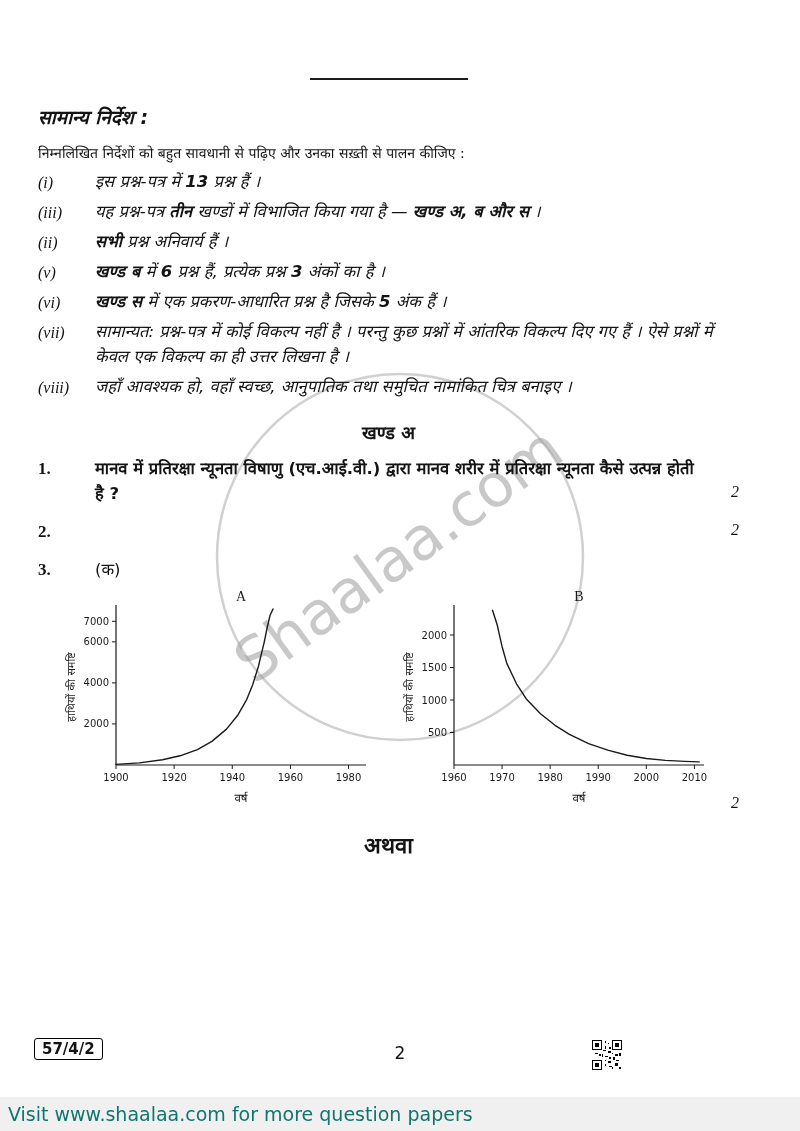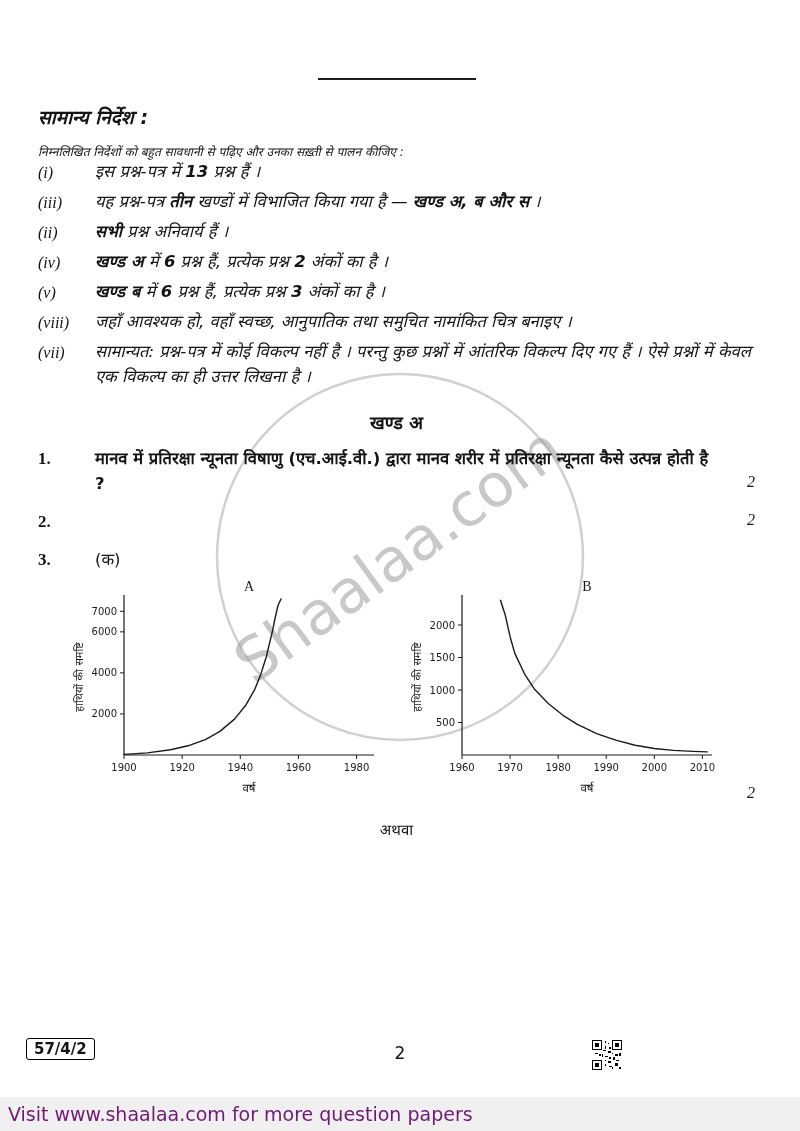--- a/index.html
+++ b/index.html
@@ -2,57 +2,57 @@
 <html><head>
 <meta charset="utf-8">
 <style>
   * { margin:0; padding:0; box-sizing:border-box; }
   html,body { background:#ffffff; }
   body {
     width:800px; height:1131px; position:relative; overflow:hidden;
     font-family:"DejaVu Sans", sans-serif; color:#141414;
   }
   .watermark-layer { position:absolute; top:0; left:0; z-index:0; pointer-events:none; }
-  .content { position:relative; z-index:1; padding:64px 45px 0 38px; }
+  .content { position:relative; z-index:1; padding:64px 61px 0 38px; }
   .top-rule { width:158px; border-top:2px solid #1c1c1c; margin:14px auto 24px auto; }
 
   .gi-heading { font-weight:bold; font-style:italic; font-size:19px; margin-bottom:13px; }
-  .gi-intro   { font-style:italic; font-size:12px; margin-bottom:0; }
+  .gi-intro   { font-size:14px; margin-bottom:8px; }
   .gi-item    { display:flex; font-style:italic; font-size:16.5px; line-height:1.5; margin-bottom:5px; }
   .gi-label   { flex:0 0 57px; width:57px; font-family:"Liberation Serif", serif; font-style:italic; font-size:16px; padding-top:1px; }
   .gi-text    { flex:1; }
 
   .seg-bold   { font-weight:bold; }
   .seg-italic { font-style:italic; }
 
   .section-title { text-align:center; font-weight:bold; font-size:18px; margin:20px 0 12px 0; }
 
   .q-row   { position:relative; display:flex; font-size:16.5px; line-height:1.55; margin-bottom:12px; padding-right:42px; }
   .q-num   { flex:0 0 57px; width:57px; font-weight:bold; font-family:"Liberation Serif", serif; font-size:17px; }
   .q-part  { flex:0 0 50px; width:50px; }
   .q-text  { flex:1;font-weight:bold; }
   .q-marks { position:absolute; right:0; bottom:2px; font-family:"Liberation Serif", serif; font-style:italic; font-size:16px; }
 
   .charts-row { display:flex; justify-content:center; gap:26px; margin:2px 0 6px 0; }
   .chart-box  { width:312px; }
 
-  .or-label { text-align:center; font-weight:normal; font-size:15px; margin-top:10px; }
+  .or-label { text-align:center; font-weight:bold; font-size:22px; margin-top:10px; }
 
   .paper-code {
-    position:absolute; left:26px; top:1038px; z-index:2;
+    position:absolute; left:34px; top:1038px; z-index:2;
     border:1.5px solid #000; border-radius:3px; padding:1px 7px;
     font-weight:bold; font-size:15px;
   }
   .page-number { position:absolute; left:0; right:0; top:1043px; text-align:center; font-size:17px; z-index:2; }
   .qr-wrap { position:absolute; left:592px; top:1040px; z-index:2; }
 
   .bottom-banner {
     position:absolute; left:0; right:0; bottom:0; height:34px; z-index:2;
     background:#f0f0f0; display:flex; align-items:center; padding-left:8px;
-    font-size:19px; color:#701a75;
+    font-size:19px; color:#0f766e;
   }
 </style>
 </head>
 <body>
 
 <svg class="watermark-layer" width="800" height="1131">
   <circle cx="400" cy="557" r="183" fill="none" stroke="#a9a9a9" stroke-width="2.5" opacity="0.55"></circle>
   <text x="400" y="575" text-anchor="middle" font-size="60" fill="#9c9c9c" opacity="0.55" font-family="DejaVu Sans, sans-serif" transform="rotate(-36 400 557)">Shaalaa.com</text>
 </svg>
 
@@ -69,34 +69,34 @@
   </div>
   <div class="gi-item">
     <span class="gi-label">(iii)</span>
     <span class="gi-text"><span>यह प्रश्न-पत्र </span><span class="seg-bold">तीन</span><span> खण्डों में विभाजित किया गया है — </span><span class="seg-bold">खण्ड अ, ब और स</span><span> ।</span></span>
   </div>
   <div class="gi-item">
     <span class="gi-label">(ii)</span>
     <span class="gi-text"><span class="seg-bold">सभी</span><span> प्रश्न अनिवार्य हैं ।</span></span>
   </div>
   <div class="gi-item">
-    <span class="gi-label">(iv)</span>
-    <span class="gi-text"><span class="seg-bold">खण्ड अ</span><span> में </span><span class="seg-bold seg-italic">6</span><span> प्रश्न हैं, प्रत्येक प्रश्न </span><span class="seg-bold seg-italic">2</span><span> अंकों का है ।</span></span>
-  </div>
-  <div class="gi-item">
     <span class="gi-label">(v)</span>
     <span class="gi-text"><span class="seg-bold">खण्ड ब</span><span> में </span><span class="seg-bold seg-italic">6</span><span> प्रश्न हैं, प्रत्येक प्रश्न </span><span class="seg-bold seg-italic">3</span><span> अंकों का है ।</span></span>
   </div>
   <div class="gi-item">
+    <span class="gi-label">(vi)</span>
+    <span class="gi-text"><span class="seg-bold">खण्ड स</span><span> में एक प्रकरण-आधारित प्रश्न है जिसके </span><span class="seg-bold seg-italic">5</span><span> अंक हैं ।</span></span>
+  </div>
+  <div class="gi-item">
+    <span class="gi-label">(vii)</span>
+    <span class="gi-text"><span>सामान्यत: प्रश्न-पत्र में कोई विकल्प नहीं है । परन्तु कुछ प्रश्नों में आंतरिक विकल्प दिए गए हैं । ऐसे प्रश्नों में केवल एक विकल्प का ही उत्तर लिखना है ।</span></span>
+  </div>
+  <div class="gi-item">
     <span class="gi-label">(viii)</span>
     <span class="gi-text"><span>जहाँ आवश्यक हो, वहाँ स्वच्छ, आनुपातिक तथा समुचित नामांकित चित्र बनाइए ।</span></span>
-  </div>
-  <div class="gi-item">
-    <span class="gi-label">(vii)</span>
-    <span class="gi-text"><span>सामान्यत: प्रश्न-पत्र में कोई विकल्प नहीं है । परन्तु कुछ प्रश्नों में आंतरिक विकल्प दिए गए हैं । ऐसे प्रश्नों में केवल एक विकल्प का ही उत्तर लिखना है ।</span></span>
   </div>
 
   <div class="section-title">खण्ड अ</div>
 
   <div class="q-row">
     <span class="q-num">1.</span>
     <span class="q-text"><span>मानव में प्रतिरक्षा न्यूनता विषाणु (एच.आई.वी.) द्वारा मानव शरीर में प्रतिरक्षा न्यूनता कैसे उत्पन्न होती है ?</span></span>
     <span class="q-marks">2</span>
   </div>
 

